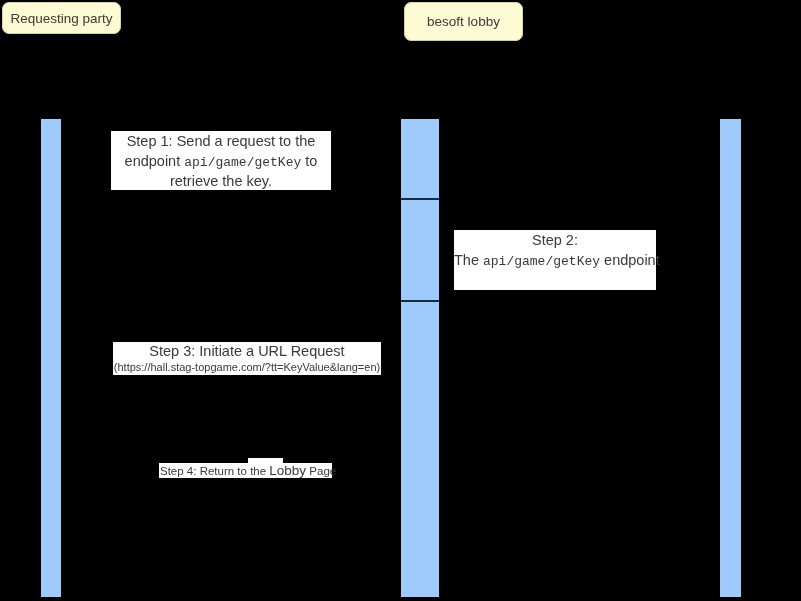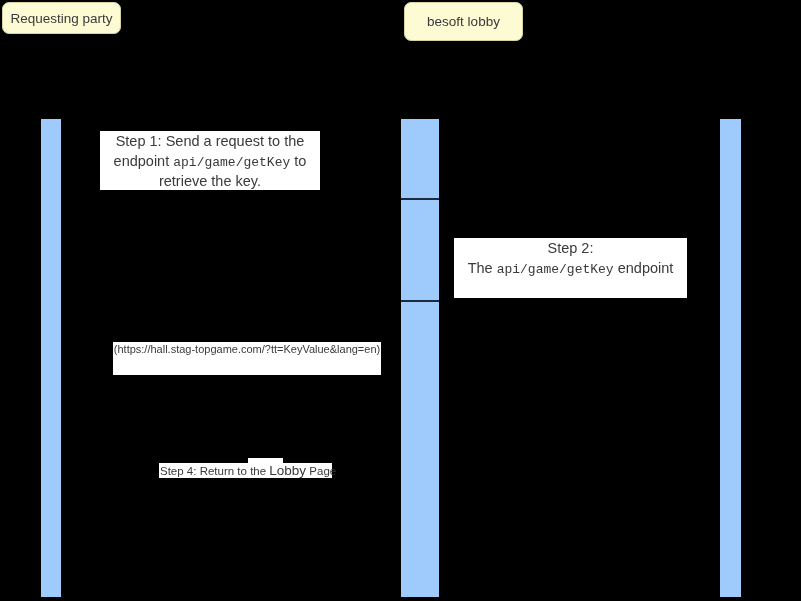--- a/index.html
+++ b/index.html
@@ -77,27 +77,27 @@
     display: block;
     white-space: nowrap;
   }
   .mono {
     font-family: Liberation Mono, monospace;
     font-size: 13px;
     letter-spacing: 0px;
   }
 
   .note-step1 {
-    left: 100px; top: 131px; width: 220px; height: 59px;
+    left: 111px; top: 131px; width: 220px; height: 59px;
     font-size: 14.5px;
     line-height: 19.5px;
     padding-top: 1px;
   }
   .note-step2 {
-    left: 454px; top: 238px; width: 233px; height: 60px;
+    left: 454px; top: 230px; width: 202px; height: 60px;
     font-size: 14.5px;
     line-height: 19.5px;
     padding-top: 1px;
   }
   .note-step3 {
     left: 113px; top: 342px; width: 268px; height: 33px;
     padding-top: 0px;
   }
   .note-step3 .l1 { font-size: 14.5px; line-height: 18px; }
   .note-step3 .l2 { font-size: 11px; line-height: 14px; }
@@ -145,20 +145,21 @@
     <span class="ln"><span>endpoint </span><span class="mono">api/game/getKey</span><span> to</span></span>
     <span class="ln">retrieve the key.</span>
   </div>
 
   <div class="note note-step2">
     <span class="ln">Step 2:</span>
     <span class="ln"><span>The </span><span class="mono">api/game/getKey</span><span> endpoint</span></span>
   </div>
 
   <div class="note note-step3">
+    <span class="ln l1">Step 3: Initiate a URL Request</span>
     <span class="ln l2">(https://hall.stag-topgame.com/?tt=KeyValue&amp;lang=en)</span>
   </div>
 
   <div class="note-step4-tab"></div>
   <div class="note note-step4">
     <span class="ln"><span>Step 4: Return to the </span><span class="big">Lobby</span><span> Page</span></span>
   </div>
 
 </div>
 

